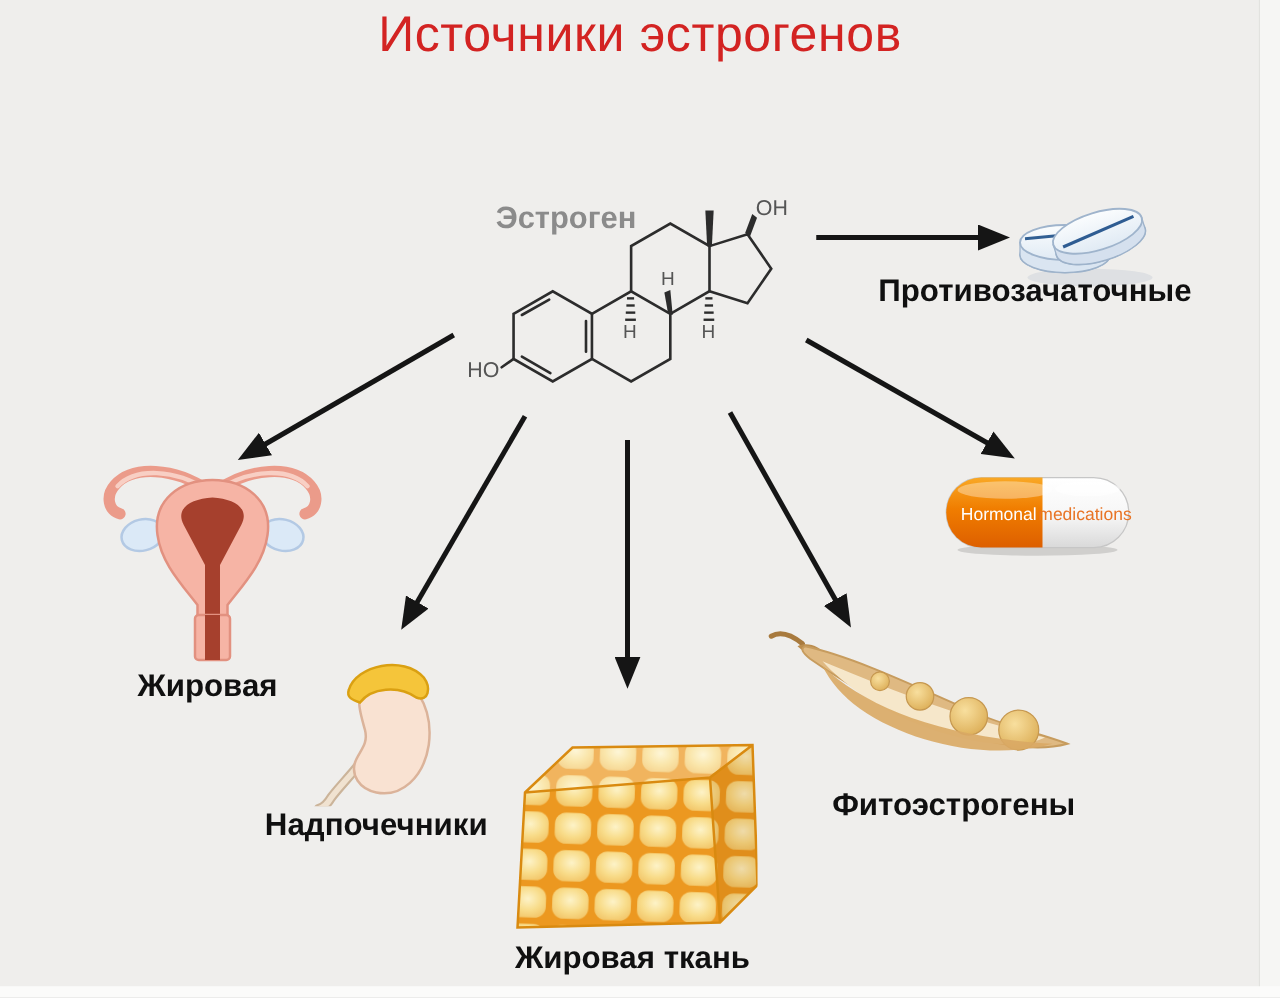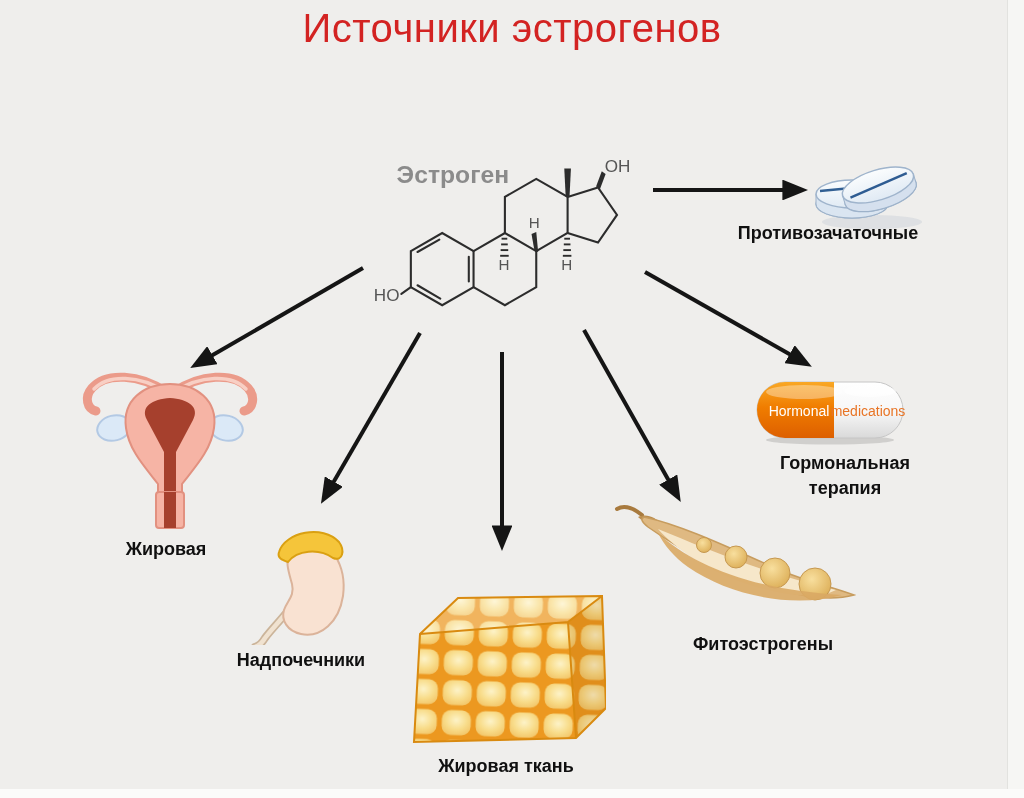--- a/index.html
+++ b/index.html
@@ -7,21 +7,21 @@
     position:relative;width:1024px;height:798px;overflow:hidden;
     background:#efeeec;font-family:"Liberation Sans",sans-serif;
   }
   .abs{position:absolute;}
   #title{
     position:absolute;top:6px;left:0;width:100%;text-align:center;
     font-size:40px;font-weight:normal;color:#d32322;letter-spacing:0.5px;
   }
   .cap{
     position:absolute;transform:translateX(-50%);text-align:center;
-    font-weight:bold;font-size:18px;color:#101010;line-height:25px;white-space:nowrap;
+    font-weight:bold;font-size:25px;color:#101010;line-height:25px;white-space:nowrap;
   }
   svg{display:block;}
   #right-strip{position:absolute;top:0;right:0;width:16px;height:798px;background:#f6f6f4;border-left:1px solid #e2e2df;}
   #bottom-strip{position:absolute;left:0;bottom:0;width:1024px;height:9px;background:#fbfbfa;}
 </style>
 </head>
 <body>
 
 <div id="canvas">
 
@@ -186,24 +186,20 @@
     <circle cx="92" cy="58" r="7.5" fill="url(#beanGrad)" stroke="#c69850" stroke-width="1"></circle>
     <circle cx="124" cy="70" r="11" fill="url(#beanGrad)" stroke="#c69850" stroke-width="1"></circle>
     <circle cx="163" cy="86" r="15" fill="url(#beanGrad)" stroke="#c69850" stroke-width="1"></circle>
     <circle cx="203" cy="97" r="16" fill="url(#beanGrad)" stroke="#c69850" stroke-width="1"></circle>
     <path d="M46,46 C80,78 140,103 230,108 C180,122 116,108 76,80 C62,70 52,58 46,46 Z" fill="#d9a964" opacity="0.9"></path>
   </svg>
 
   <div class="cap" style="left:828px;top:221px">
     <div>Противозачаточные</div>
   </div>
-  <div class="cap" style="left:845px;top:451px">
-    <div>Гормональная</div>
-    <div>терапия</div>
-  </div>
   <div class="cap" style="left:166px;top:537px">
     <div>Жировая</div>
   </div>
   <div class="cap" style="left:506px;top:754px">
     <div>Жировая ткань</div>
   </div>
   <div class="cap" style="left:301px;top:648px">
     <div>Надпочечники</div>
   </div>
   <div class="cap" style="left:763px;top:632px">

